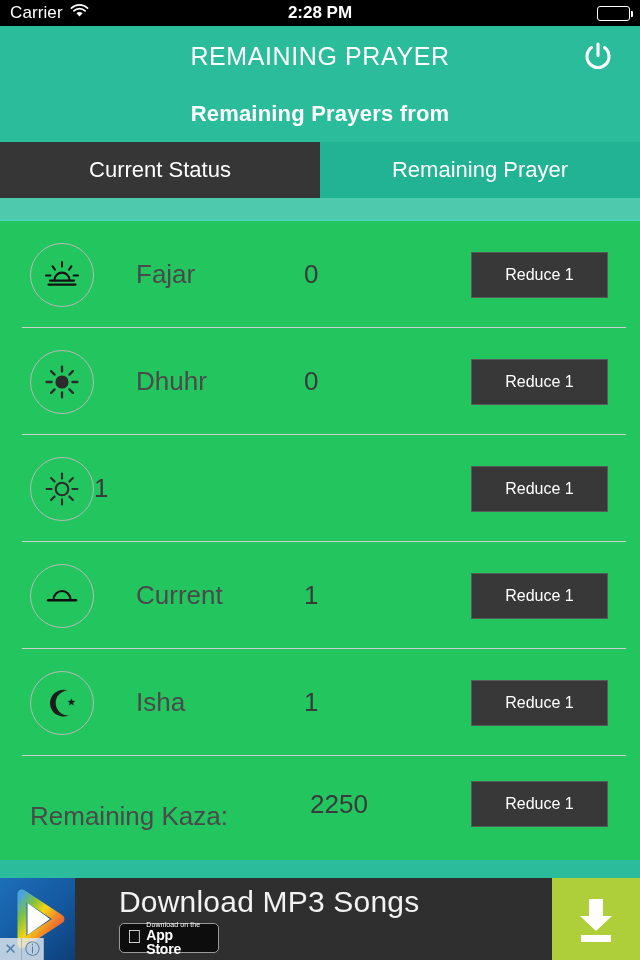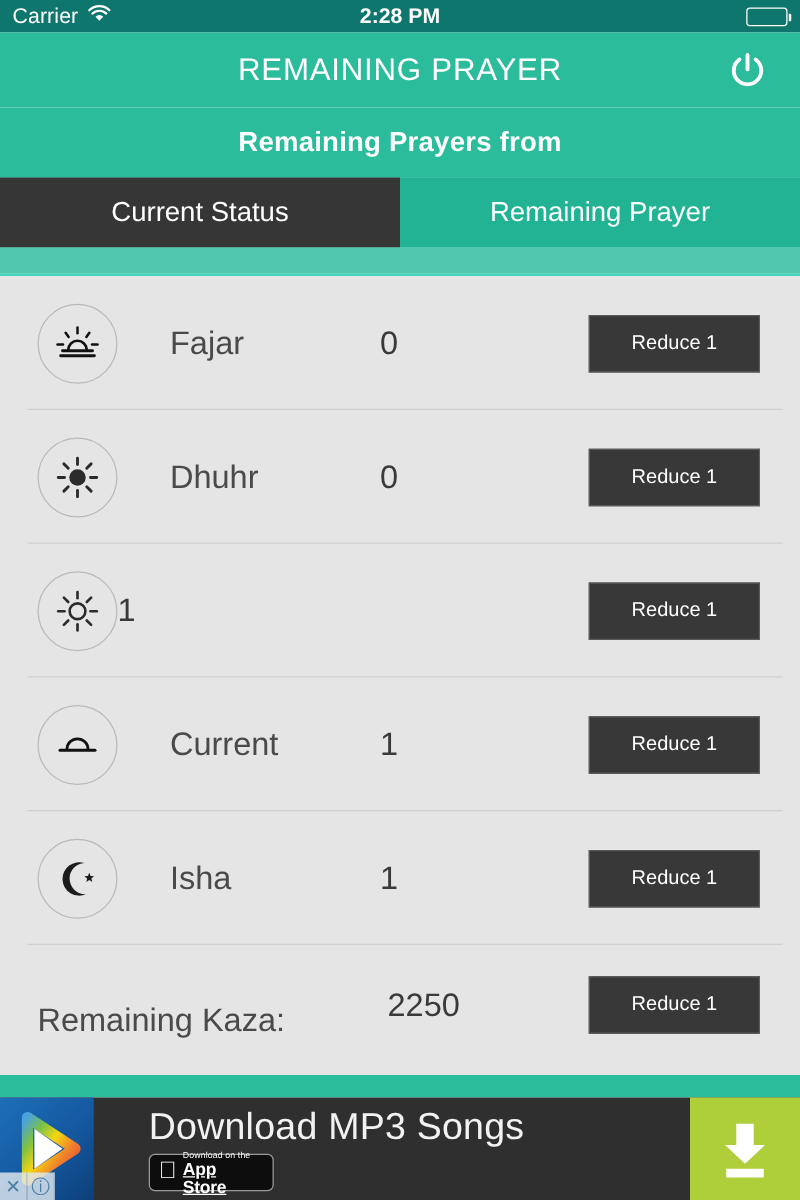--- a/index.html
+++ b/index.html
@@ -6,21 +6,21 @@
   html,body { width:640px; height:960px; overflow:hidden; }
   body {
     font-family:"Liberation Sans", sans-serif;
     background:#ffffff;
     -webkit-font-smoothing:antialiased;
   }
   .phone { position:relative; width:640px; height:960px; display:flex; flex-direction:column; }
 
   
   .statusbar {
-    height:26px; background:#0f766e; color:#fff;
+    height:26px; background:#000000; color:#fff;
     display:flex; align-items:center; padding:4px 10px;
     font-size:17px; flex:0 0 auto; position:relative;
   }
   .sb-left { display:flex; align-items:center; gap:7px; }
   .sb-carrier { font-size:17px; letter-spacing:.1px; }
   .wifi-icon { display:block; }
   .sb-time {
     position:absolute; left:0; right:0; text-align:center;
     font-size:17px; font-weight:bold; pointer-events:none;
   }
@@ -65,21 +65,21 @@
     color:#fff; font-size:22px; cursor:pointer;
   }
   .tab.active { background:#363636; }
   .tab.inactive { background:#21B394; }
 
   
   .tab-underline { flex:0 0 auto; height:21px; background:#4EC9AE; }
   .tab-underline-edge { flex:0 0 auto; height:2px; background:#49D3BA; }
 
   
-  .content { flex:1 1 auto; background:#e5e5e5; overflow:hidden; }
+  .content { flex:1 1 auto; background:#22c55e; overflow:hidden; }
   .row {
     height:107px; display:flex; align-items:center;
     padding:0 0 0 30px; position:relative;
   }
   .row::after {
     content:""; position:absolute; left:22px; right:14px; bottom:0;
     height:1px; background:#cfcfcf;
   }
   .row:last-child::after { display:none; }
   .icon-circle {
@@ -136,21 +136,21 @@
   }
   .ad-title { color:#f2f2f2; font-size:30px; letter-spacing:.2px; }
   .appstore-badge {
     width:100px; height:30px; background:#0d0d0d; border:1px solid #9a9a9a;
     border-radius:5px; display:flex; align-items:center; gap:5px; padding:0 7px;
     cursor:pointer;
   }
   .apple-glyph { color:#fff; font-size:19px; line-height:1; margin-top:-3px; }
   .appstore-txt { display:flex; flex-direction:column; line-height:1; }
   .appstore-small { color:#fff; font-size:7px; letter-spacing:.1px; }
-  .appstore-big { color:#fff; font-size:14px; font-weight:bold; letter-spacing:-.2px;text-decoration:underline; }
+  .appstore-big { color:#fff; font-size:14px; font-weight:bold; letter-spacing:-.2px; }
   .ad-cta {
     width:88px; flex:0 0 auto; background:#AECE3A;
     display:flex; align-items:center; justify-content:center; cursor:pointer;
   }
 </style>
 </head>
 <body>
 
 <div class="phone">
 

